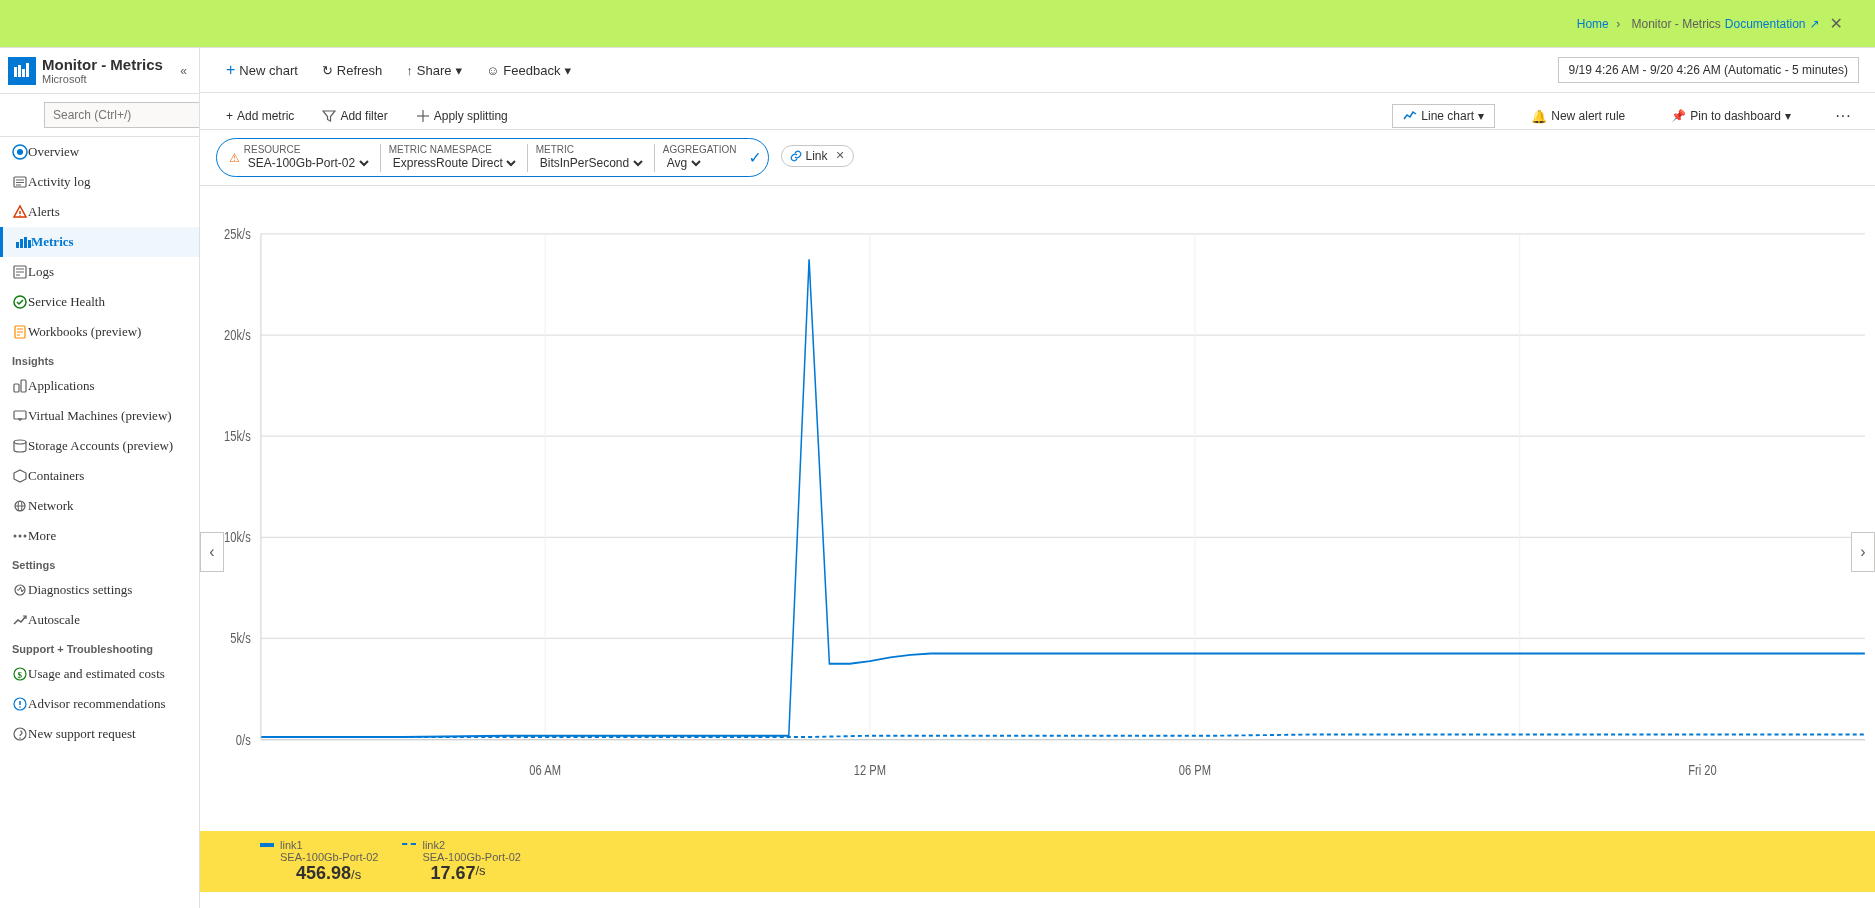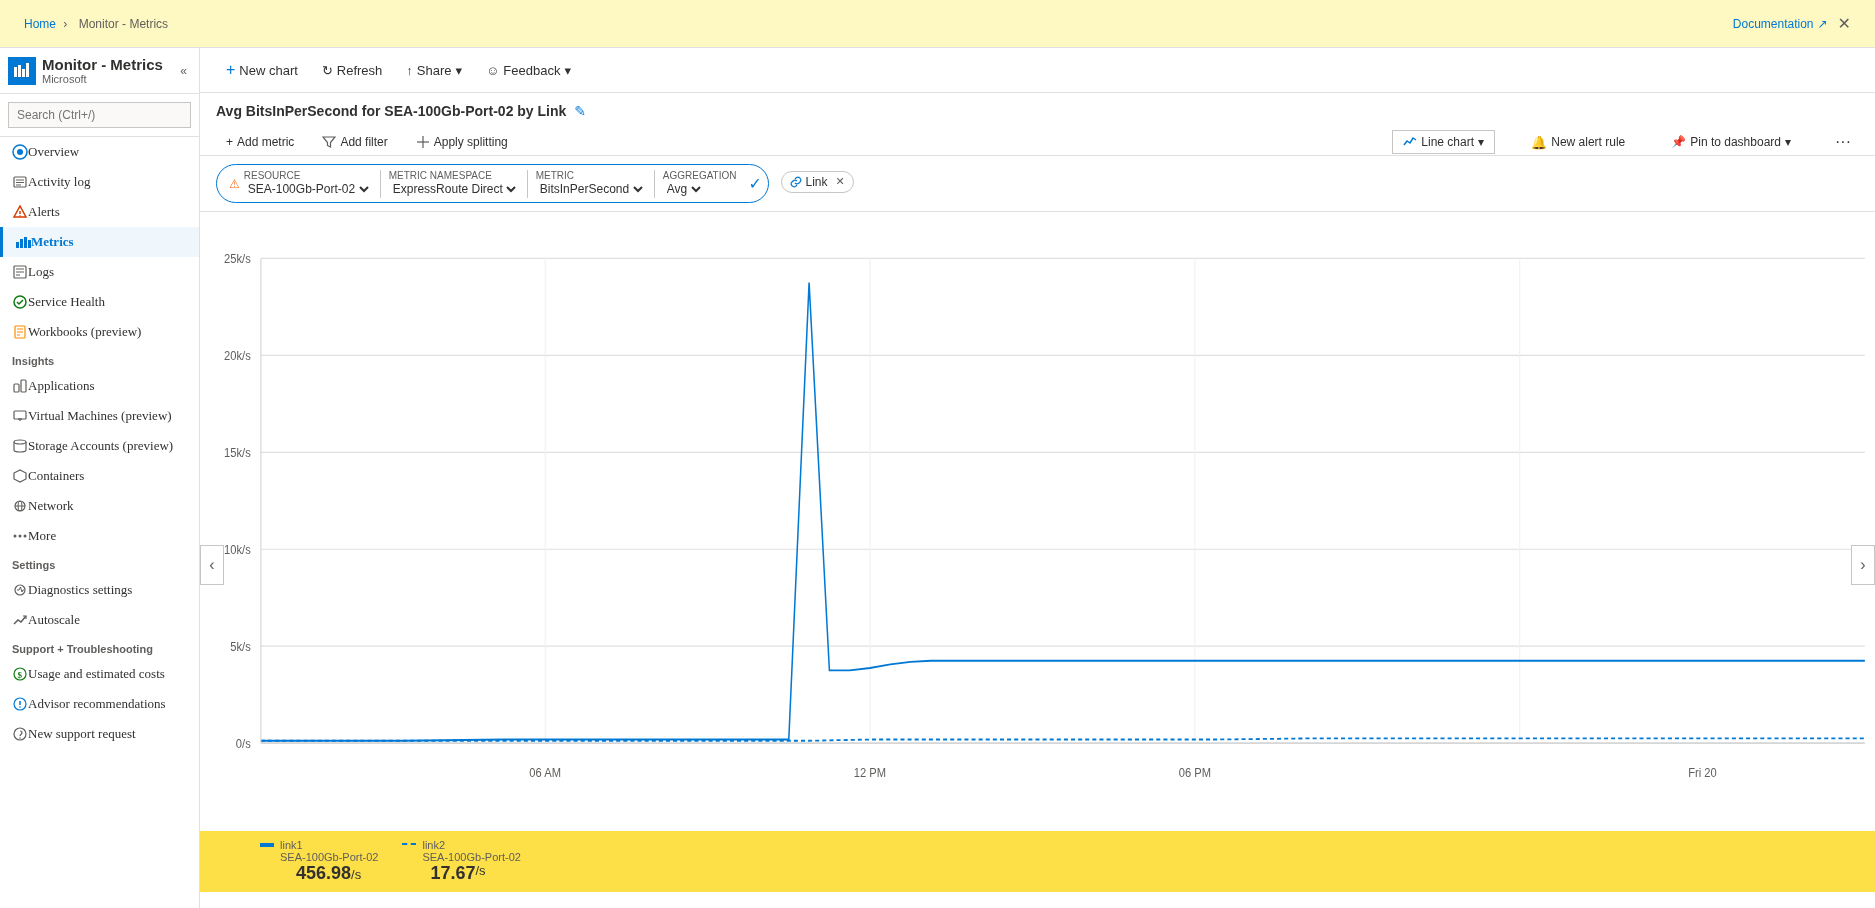--- a/index.html
+++ b/index.html
@@ -1,19 +1,19 @@
 <!DOCTYPE html>
 <html><head>
   <meta charset="utf-8">
   <style>
     * { box-sizing: border-box; margin: 0; padding: 0; }
     body { font-family: 'Segoe UI', Arial, sans-serif; font-size: 13px; color: #333; background: #f3f2f1; display: flex; flex-direction: column; height: 100vh; overflow: hidden; }
 
     
-    .top-bar { display: flex; align-items: center; justify-content: space-between; background: #fef9c3; border-bottom: 1px solid #e0e0e0; padding: 0 24px; height: 48px; flex-shrink: 0; }
+    .top-bar { display: flex; align-items: center; justify-content: flex-end; background: #bef264; border-bottom: 1px solid #e0e0e0; padding: 0 32px; height: 48px; flex-shrink: 0; }
     .top-bar-left { display: flex; align-items: center; gap: 10px; }
     .app-title { font-size: 15px; font-weight: 600; color: #323130; }
     .app-subtitle { font-size: 11px; color: #605e5c; }
     .breadcrumb { font-size: 12px; color: #605e5c; }
     .breadcrumb a { color: #0078d4; text-decoration: none; }
     .breadcrumb span { margin: 0 4px; }
     .top-bar-right { display: flex; align-items: center; gap: 10px; }
     .doc-link { color: #0078d4; font-size: 12px; text-decoration: none; display: flex; align-items: center; gap: 4px; }
     .close-btn { background: none; border: none; font-size: 16px; cursor: pointer; color: #605e5c; }
 
@@ -110,21 +110,21 @@
             <rect x="13" y="1" width="3" height="14" fill="white"></rect>
           </svg>
       </div>
       <div>
         <div class="app-title">Monitor - Metrics</div>
         <div class="app-subtitle">Microsoft</div>
       </div>
       <button class="sidebar-collapse-btn" style="margin-left:auto;">«</button>
     </div>
     <div class="sidebar-search">
-      <input type="text" style="width: 100%; border: 1px solid rgb(200, 198, 196); padding: 5px 8px; font-size: 12px; outline: none;" placeholder="Search (Ctrl+/)">
+      <input type="text" style="width: 100%; border: 1px solid rgb(200, 198, 196); padding: 5px 8px; font-size: 12px; outline: none; margin-left: 36px;" placeholder="Search (Ctrl+/)">
     </div>
     <div class="sidebar-nav">
 
       <div class="nav-item">
         <span class="nav-icon">
           <svg width="16" height="16" viewBox="0 0 16 16">
               <circle cx="8" cy="8" r="7" fill="none" stroke="#0078d4" stroke-width="1.5"></circle>
               <circle cx="8" cy="8" r="3" fill="#0078d4"></circle>
             </svg>
         </span>
@@ -319,27 +319,26 @@
       <button class="toolbar-btn">
         <span>↑</span>
         <span>Share</span>
         <span>▾</span>
       </button>
       <button class="toolbar-btn">
         <span>☺</span>
         <span>Feedback</span>
         <span>▾</span>
       </button>
+      <div class="toolbar-right">
+        <button class="date-range-btn">9/19 4:26 AM - 9/20 4:26 AM (Automatic - 5 minutes)</button>
+      </div>
     </div>
 
     <div class="chart-header">
-      <div class="chart-title-row">
-        <span class="chart-title">Avg BitsInPerSecond for SEA-100Gb-Port-02 by Link</span>
-        <span class="edit-icon">✎</span>
-      </div>
       <div class="chart-controls-row">
         <button class="chart-ctrl-btn">
           <span>+</span>
           <span>Add metric</span>
         </button>
         <button class="chart-ctrl-btn">
           <svg width="14" height="14" viewBox="0 0 14 14">
               <path d="M1 2h12l-4.5 5.5V12l-3-1.5V7.5L1 2z" fill="none" stroke="#605e5c" stroke-width="1.2"></path>
             </svg>
           <span>Add filter</span>

